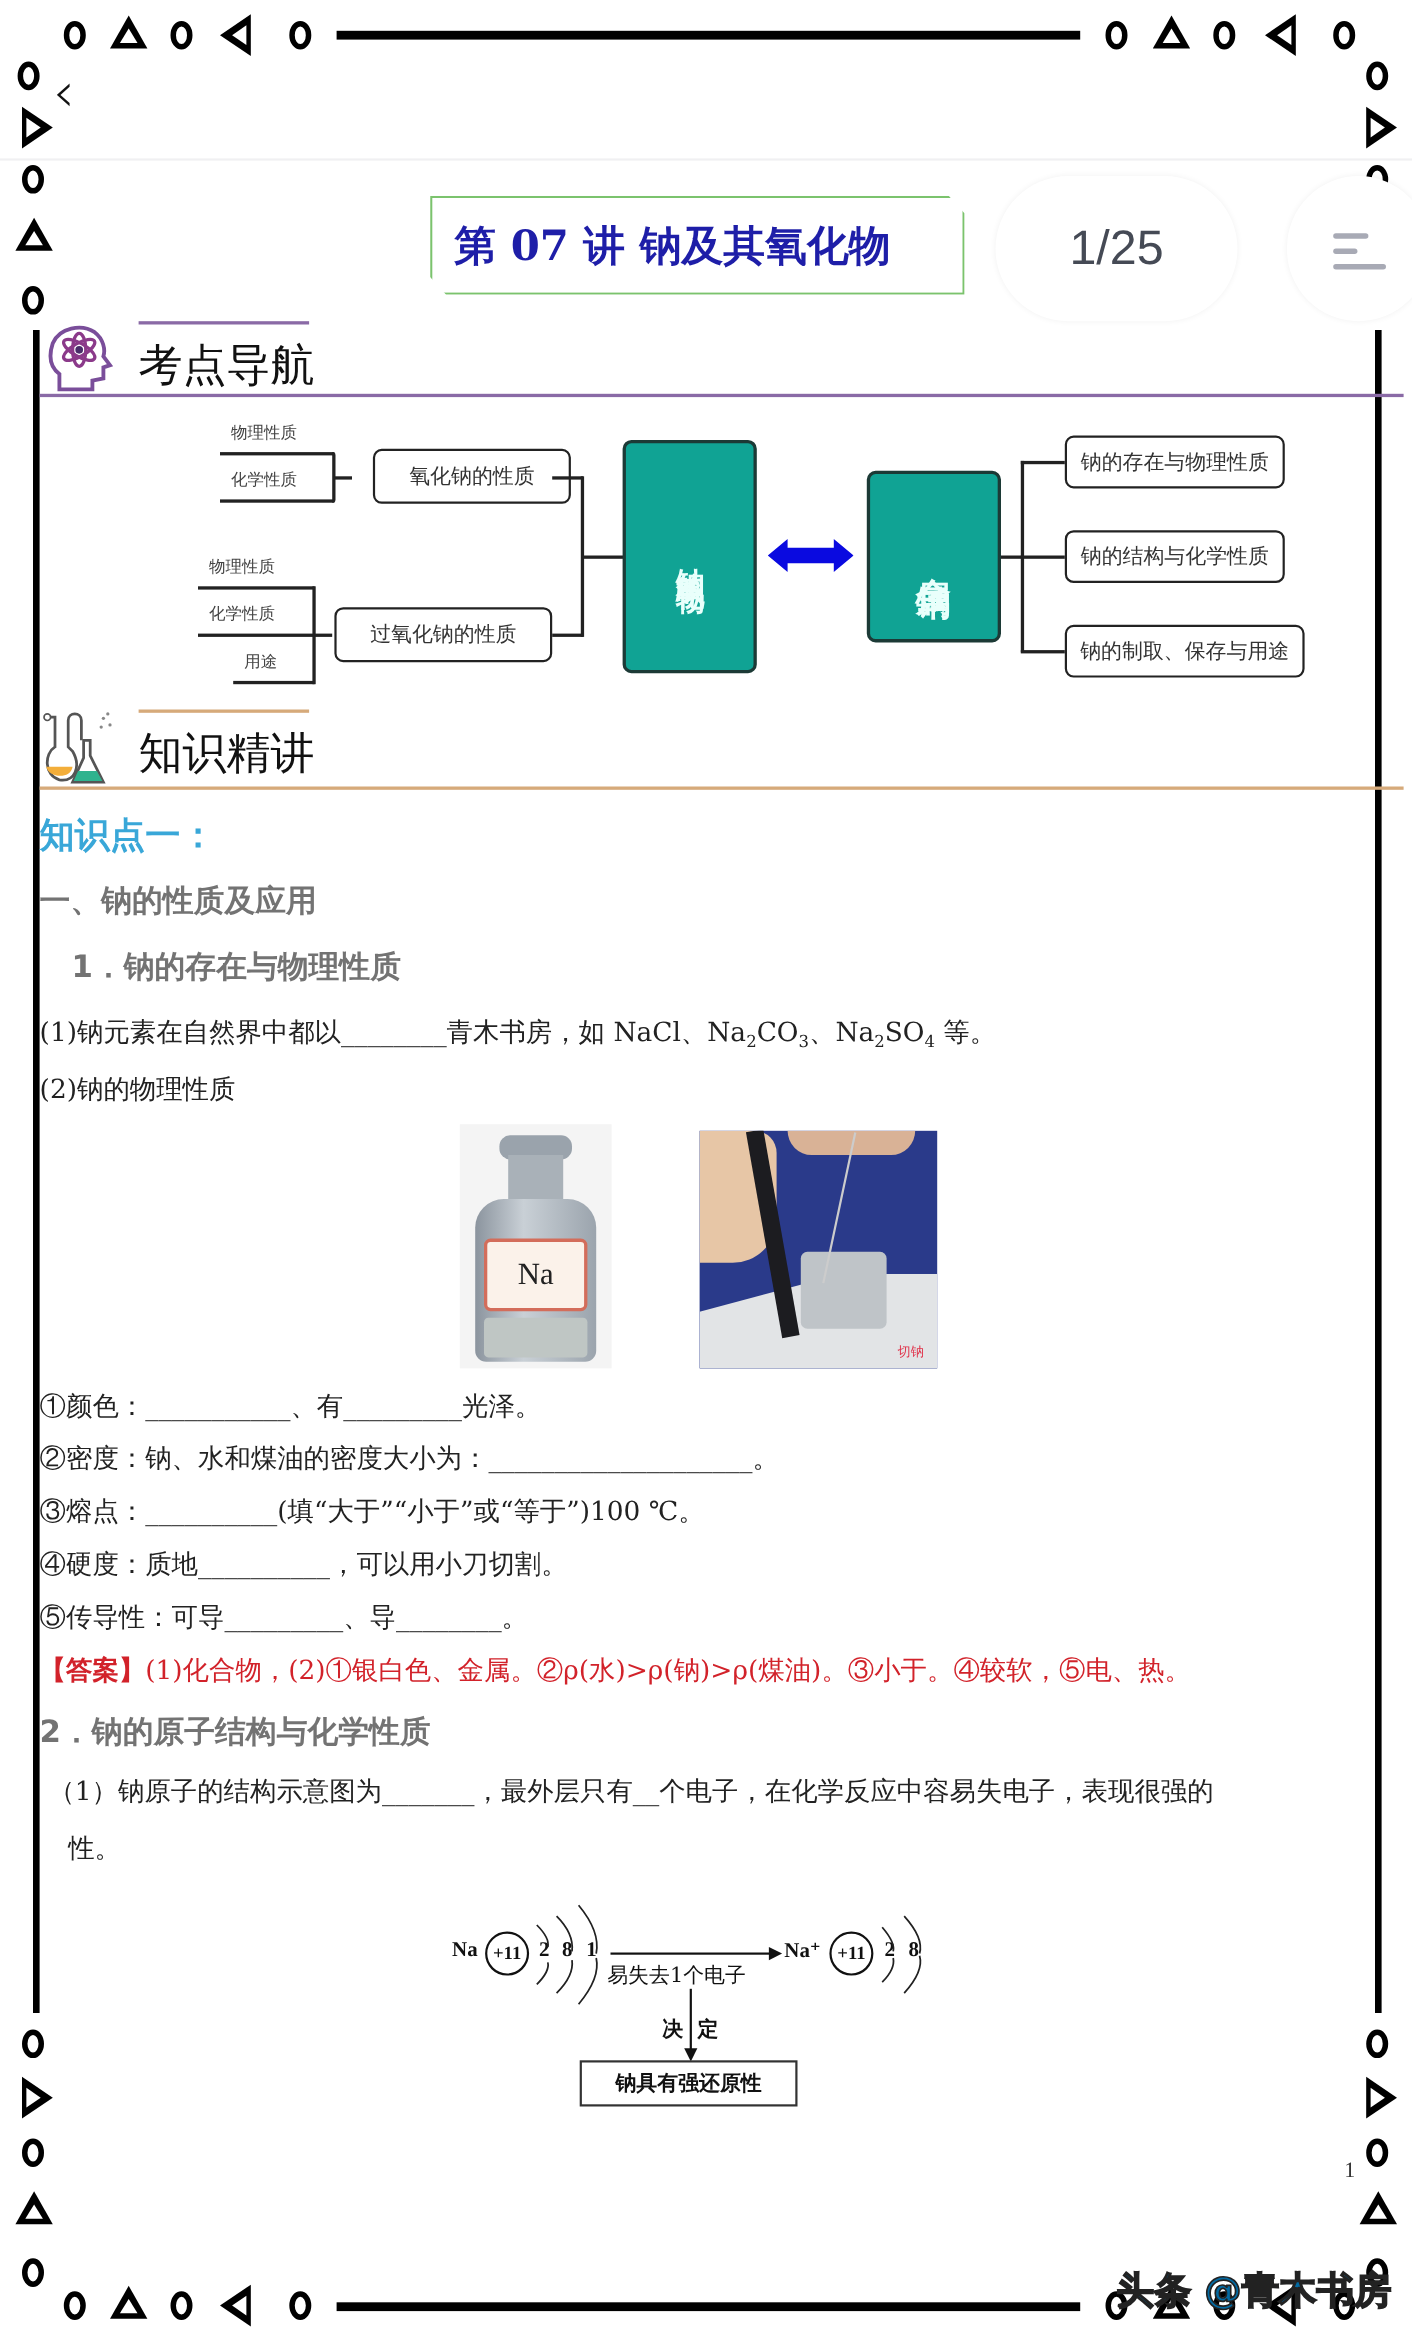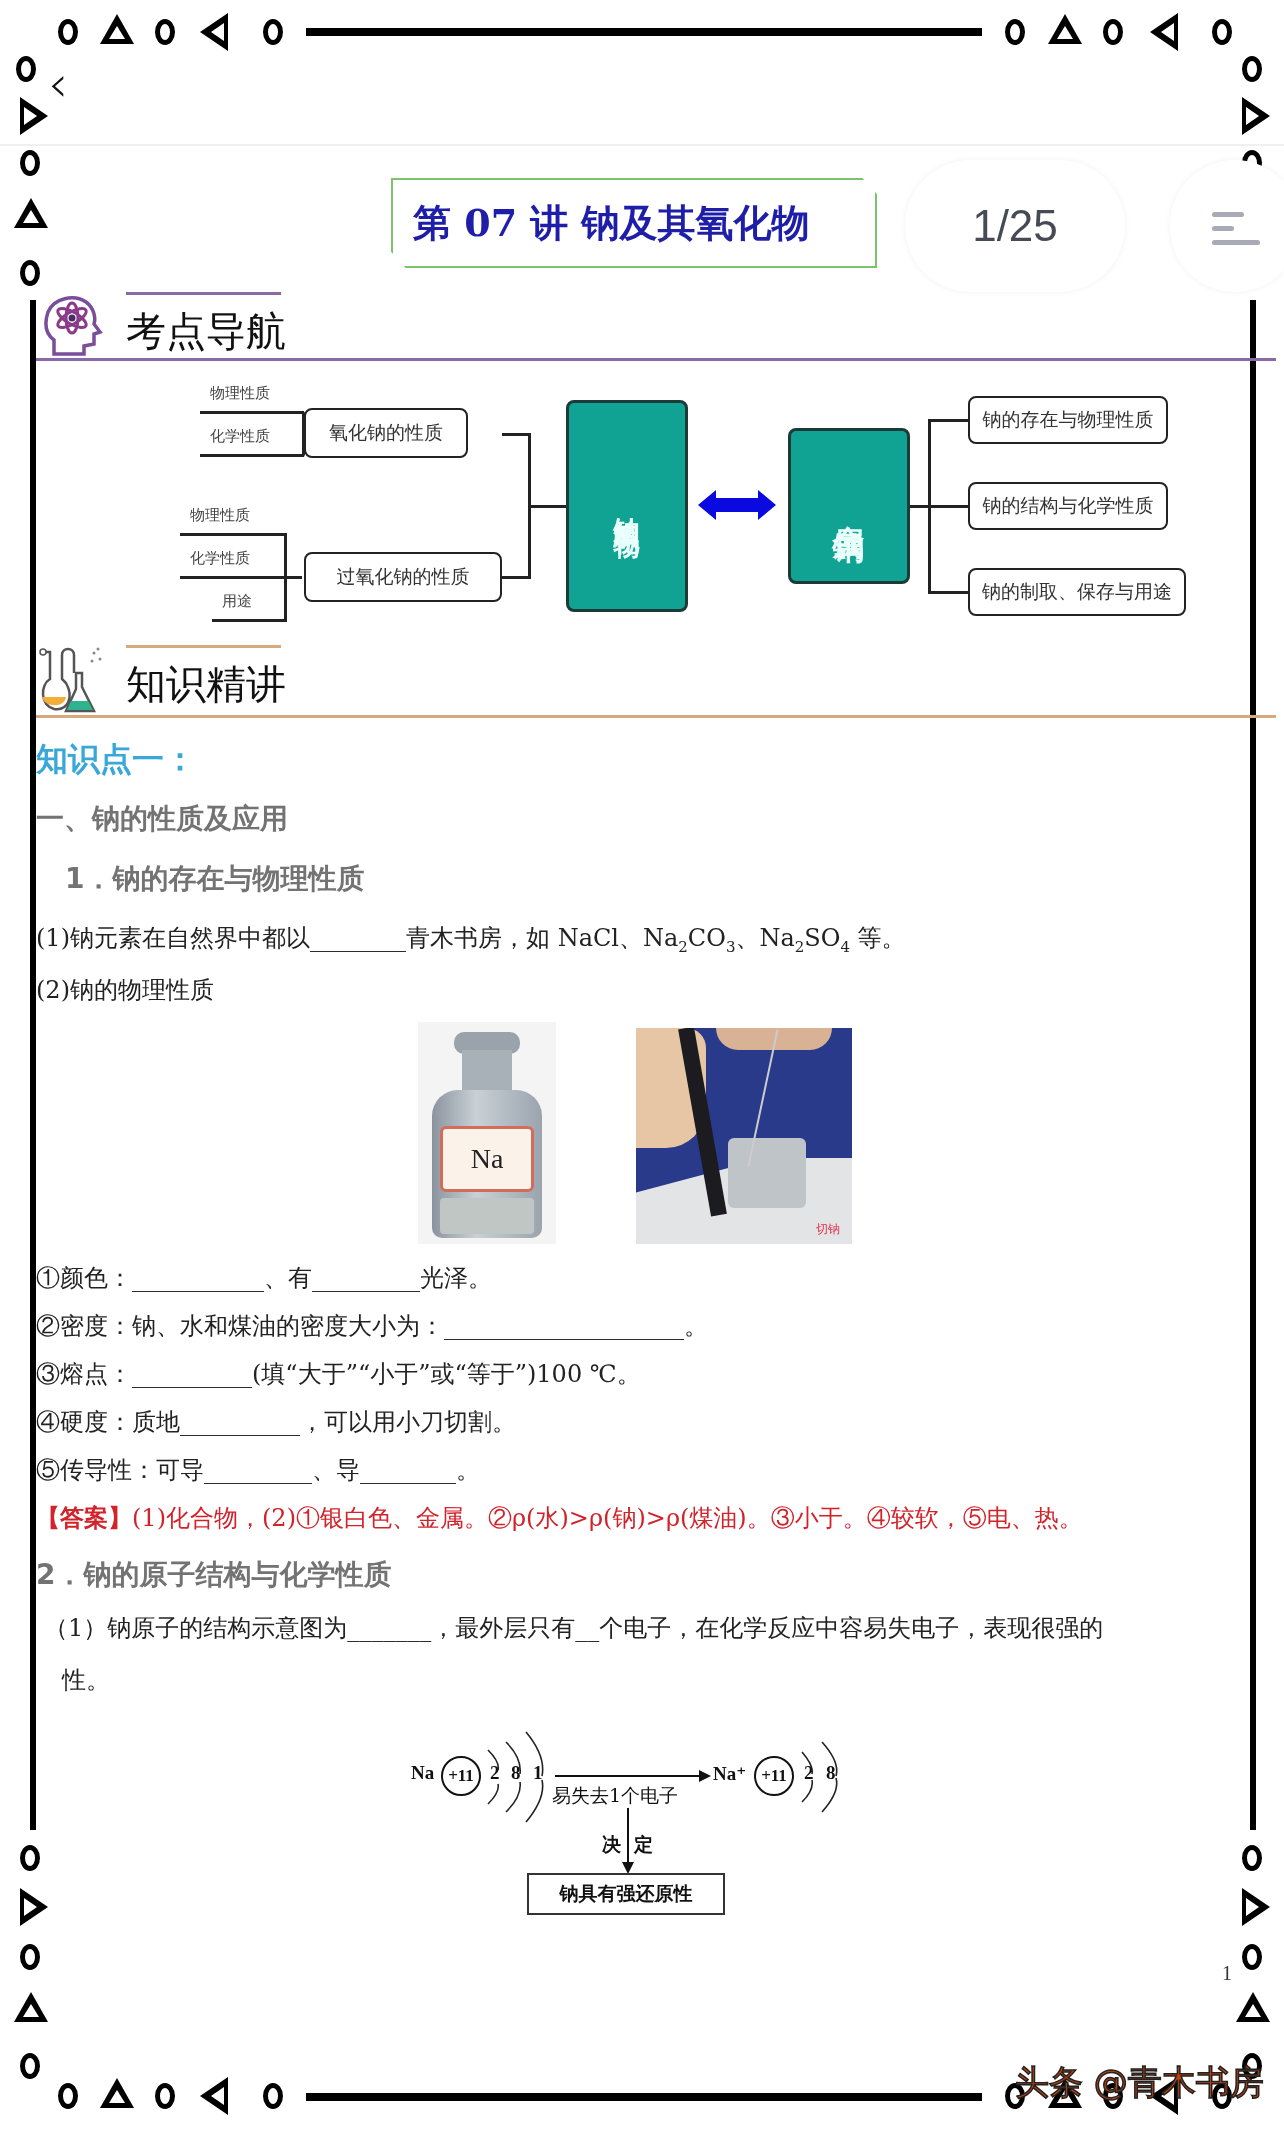--- a/index.html
+++ b/index.html
@@ -42,21 +42,21 @@
   .h1 { position: absolute; left: 36px; font-size: 28px; font-weight: bold; color: #737373; white-space: nowrap; font-family: "DejaVu Sans", sans-serif; }
   .para { position: absolute; left: 36px; font-family: "DejaVu Serif", "Liberation Serif", serif; font-size: 24px; color: #222; white-space: nowrap; }
   .para sub { font-size: 15px; }
   .answer { position: absolute; left: 36px; font-family: "DejaVu Serif", serif; font-size: 24px; color: #d2222a; white-space: nowrap; text-align: center; }
   .answer b { font-family: "DejaVu Sans", sans-serif; }
 
   .photo { position: absolute; overflow: hidden; }
 
   .atom { position: absolute; font-family: "Liberation Serif", "DejaVu Serif", serif; font-weight: bold; color: #111; }
 
-  .watermark { position: absolute; left: 1015px; top: 2060px; font-size: 34px; color: #c2410c; -webkit-text-stroke: 1.5px #222; white-space: nowrap; font-weight: normal; }
+  .watermark { position: absolute; left: 1015px; top: 2060px; font-size: 34px; color: #0369a1; -webkit-text-stroke: 1.5px #222; white-space: nowrap; font-weight: bold; }
   .page-num { position: absolute; left: 1222px; top: 1962px; font-family: "Liberation Serif", serif; font-size: 20px; color: #333; }
 </style>
 </head>
 <body>
 
 <div class="topbar">
   <div class="back-btn"><span>‹</span></div>
 </div>
 
 <div>
@@ -139,21 +139,21 @@
 </div>
 
 <div>
 
   <div class="mm-label" style="left:210px;top:384px;">物理性质</div>
   <div class="mm-label" style="left:210px;top:427px;">化学性质</div>
   <div class="mm-line" style="left:200px;top:411px;width:104px;height:2.5px;"></div>
   <div class="mm-line" style="left:200px;top:454px;width:104px;height:2.5px;"></div>
   <div class="mm-line" style="left:302px;top:411px;width:2.5px;height:46px;border-radius:0 6px 6px 0;"></div>
   <div class="mm-line" style="left:304px;top:433px;width:16px;height:2.5px;"></div>
-  <div class="mm-box" style="left:304px;top:408px;width:164px;height:50px;text-align:center;">氧化钠的性质</div>
+  <div class="mm-box" style="left:339px;top:408px;width:180px;height:50px;text-align:center;">氧化钠的性质</div>
 
   <div class="mm-label" style="left:190px;top:506px;">物理性质</div>
   <div class="mm-label" style="left:190px;top:549px;">化学性质</div>
   <div class="mm-label" style="left:222px;top:592px;">用途</div>
   <div class="mm-line" style="left:180px;top:533px;width:106px;height:2.5px;"></div>
   <div class="mm-line" style="left:180px;top:576px;width:106px;height:2.5px;"></div>
   <div class="mm-line" style="left:212px;top:619px;width:74px;height:2.5px;"></div>
   <div class="mm-line" style="left:284px;top:533px;width:2.5px;height:89px;"></div>
   <div class="mm-line" style="left:286px;top:576px;width:16px;height:2.5px;"></div>
   <div class="mm-box" style="left:304px;top:552px;width:198px;height:50px;">过氧化钠的性质</div>

